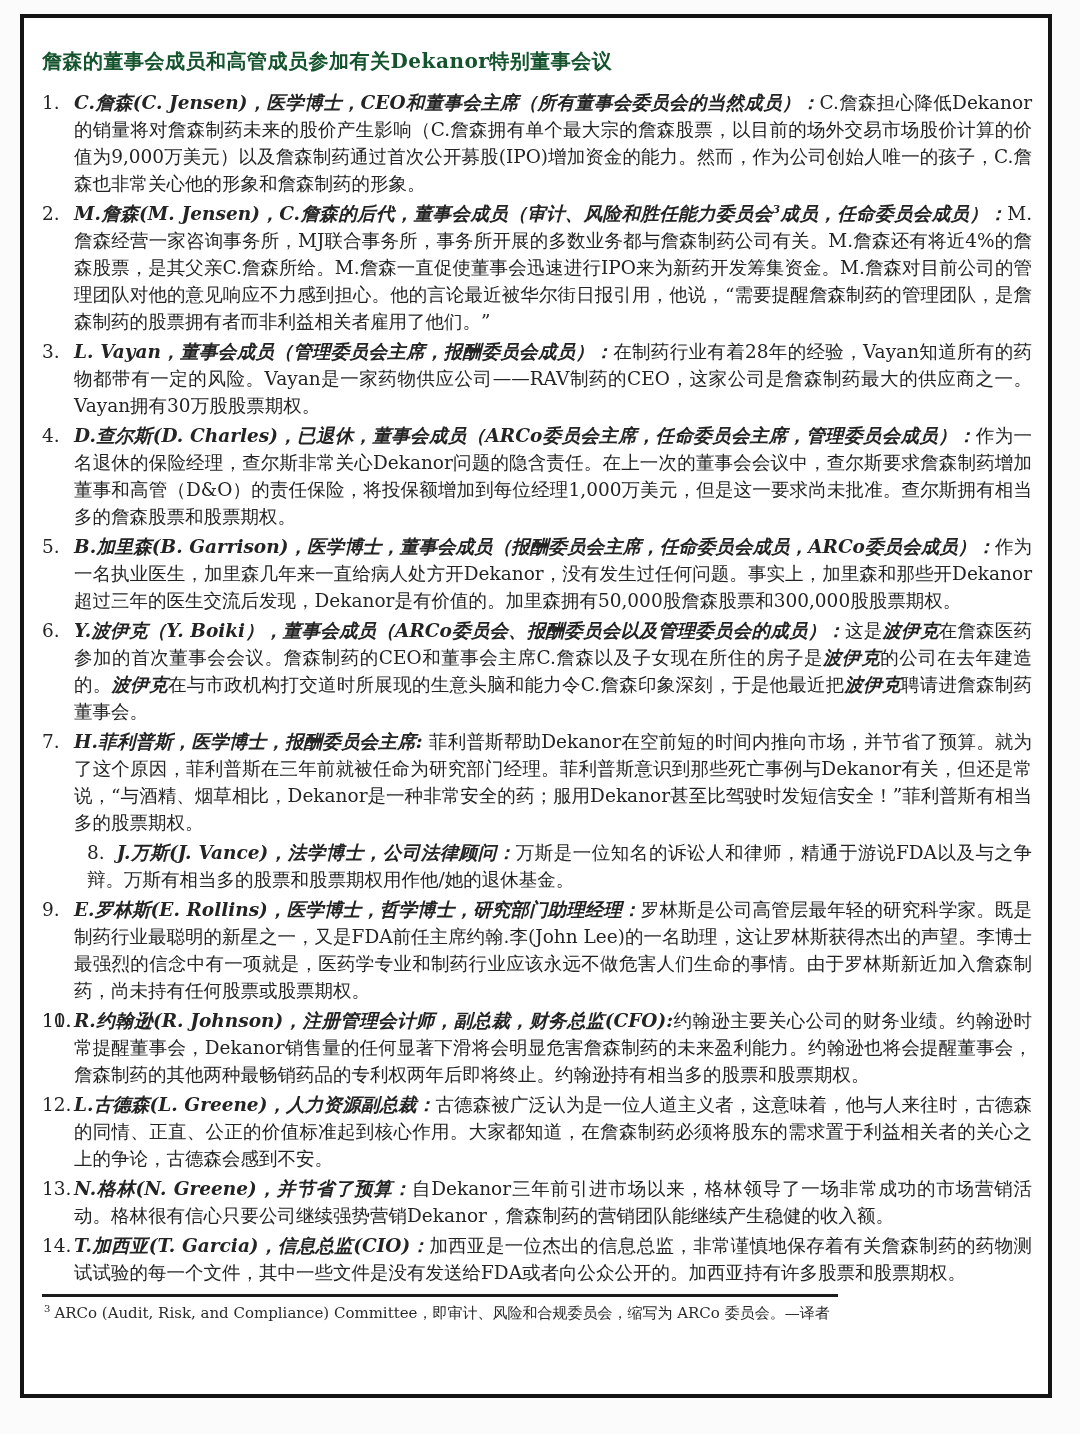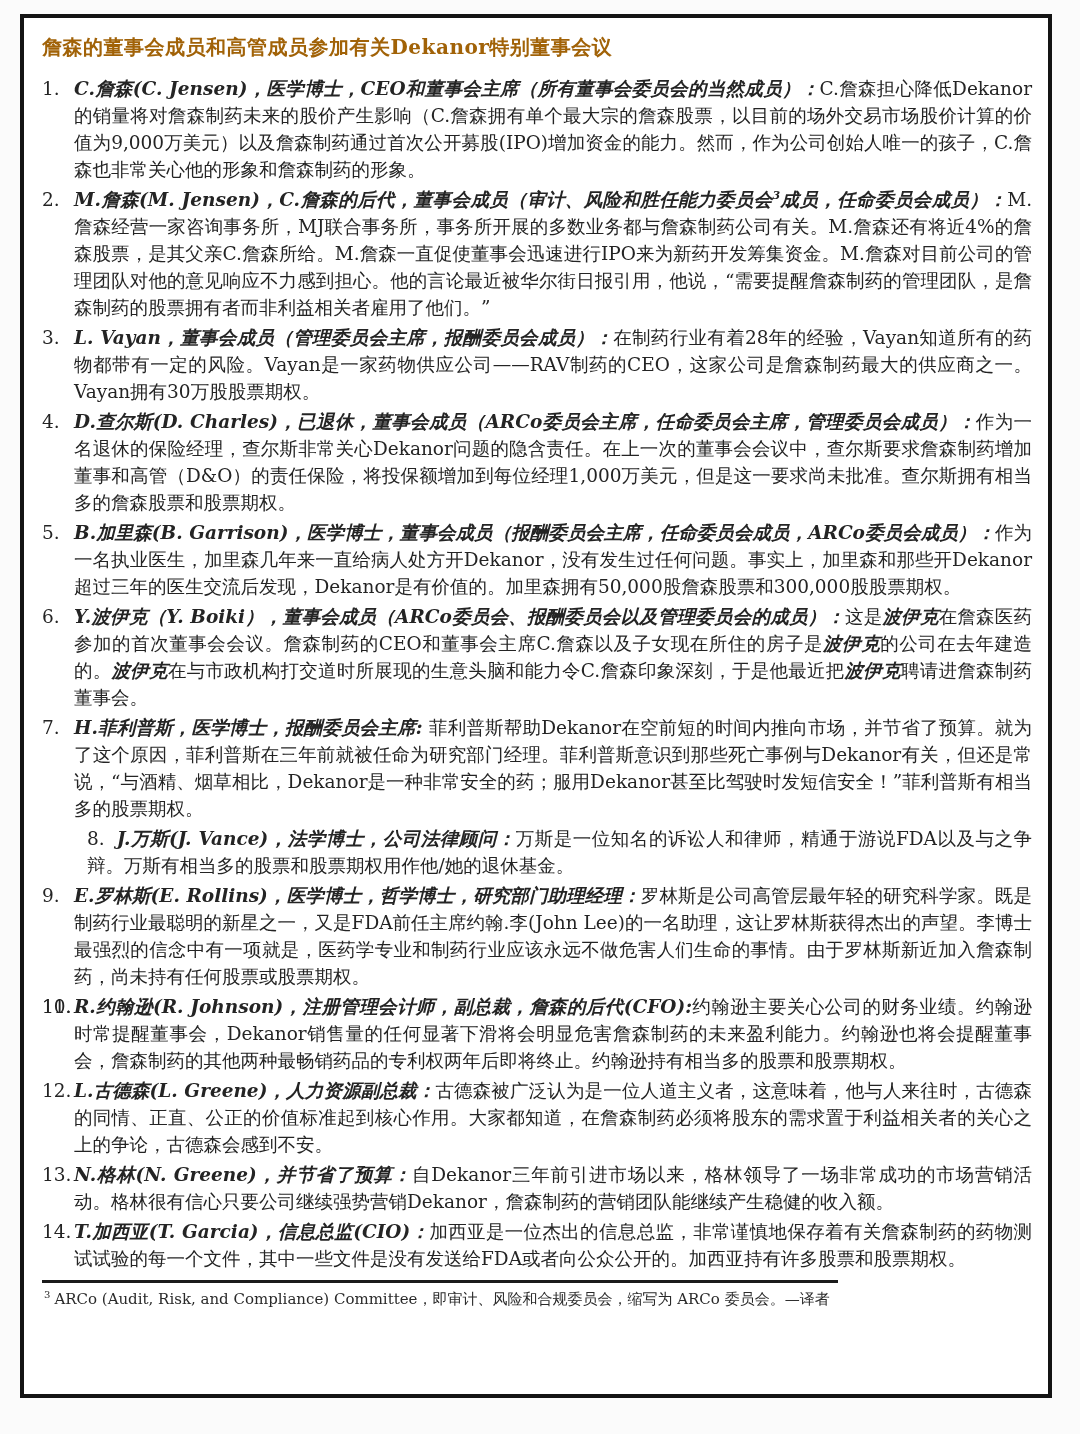--- a/index.html
+++ b/index.html
@@ -22,22 +22,22 @@
     width: 1032px;
     height: 1384px;
     border: 4px solid #141414;
     background: #ffffff;
     box-sizing: border-box;
     padding: 12px 16px 6px 16px;
   }
   .doc-title {
     font-size: 20px;
     font-weight: 700;
-    color: #a16207;
-    margin: 4px 0 14px 2px;
+    color: #14532d;
+    margin: 18px 0 14px 2px;
     letter-spacing: 0.5px;
   }
   .list {
     color: #242424;
     font-size: 18.5px;
     line-height: 27px;
   }
   .item {
     position: relative;
     padding-left: 34px;
@@ -94,21 +94,21 @@
         <div class="item"><span class="num">1.</span><span class="body"><span class="b">C.詹森(C. Jensen)，医学博士，CEO和董事会主席（所有董事会委员会的当然成员）：</span><span>C.詹森担心降低Dekanor的销量将对詹森制药未来的股价产生影响（C.詹森拥有单个最大宗的詹森股票，以目前的场外交易市场股价计算的价值为9,000万美元）以及詹森制药通过首次公开募股(IPO)增加资金的能力。然而，作为公司创始人唯一的孩子，C.詹森也非常关心他的形象和詹森制药的形象。</span></span></div>
         <div class="item"><span class="num">2.</span><span class="body"><span class="b">M.詹森(M. Jensen)，C.詹森的后代，董事会成员（审计、风险和胜任能力委员会</span><sup class="b">3</sup><span class="b">成员，任命委员会成员）：</span><span>M.詹森经营一家咨询事务所，MJ联合事务所，事务所开展的多数业务都与詹森制药公司有关。M.詹森还有将近4%的詹森股票，是其父亲C.詹森所给。M.詹森一直促使董事会迅速进行IPO来为新药开发筹集资金。M.詹森对目前公司的管理团队对他的意见响应不力感到担心。他的言论最近被华尔街日报引用，他说，“需要提醒詹森制药的管理团队，是詹森制药的股票拥有者而非利益相关者雇用了他们。”</span></span></div>
         <div class="item"><span class="num">3.</span><span class="body"><span class="b">L. Vayan，董事会成员（管理委员会主席，报酬委员会成员）：</span><span>在制药行业有着28年的经验，Vayan知道所有的药物都带有一定的风险。Vayan是一家药物供应公司——RAV制药的CEO，这家公司是詹森制药最大的供应商之一。Vayan拥有30万股股票期权。</span></span></div>
         <div class="item"><span class="num">4.</span><span class="body"><span class="b">D.查尔斯(D. Charles)，已退休，董事会成员（ARCo委员会主席，任命委员会主席，管理委员会成员）：</span><span>作为一名退休的保险经理，查尔斯非常关心Dekanor问题的隐含责任。在上一次的董事会会议中，查尔斯要求詹森制药增加董事和高管（D&amp;O）的责任保险，将投保额增加到每位经理1,000万美元，但是这一要求尚未批准。查尔斯拥有相当多的詹森股票和股票期权。</span></span></div>
         <div class="item"><span class="num">5.</span><span class="body"><span class="b">B.加里森(B. Garrison)，医学博士，董事会成员（报酬委员会主席，任命委员会成员，ARCo委员会成员）：</span><span>作为一名执业医生，加里森几年来一直给病人处方开Dekanor，没有发生过任何问题。事实上，加里森和那些开Dekanor超过三年的医生交流后发现，Dekanor是有价值的。加里森拥有50,000股詹森股票和300,000股股票期权。</span></span></div>
         <div class="item"><span class="num">6.</span><span class="body"><span class="b">Y.波伊克（Y. Boiki），董事会成员（ARCo委员会、报酬委员会以及管理委员会的成员）：</span><span>这是</span><span class="b">波伊克</span><span>在詹森医药参加的首次董事会会议。詹森制药的CEO和董事会主席C.詹森以及子女现在所住的房子是</span><span class="b">波伊克</span><span>的公司在去年建造的。</span><span class="b">波伊克</span><span>在与市政机构打交道时所展现的生意头脑和能力令C.詹森印象深刻，于是他最近把</span><span class="b">波伊克</span><span>聘请进詹森制药董事会。</span></span></div>
         <div class="item"><span class="num">7.</span><span class="body"><span class="b">H.菲利普斯，医学博士，报酬委员会主席: </span><span>菲利普斯帮助Dekanor在空前短的时间内推向市场，并节省了预算。就为了这个原因，菲利普斯在三年前就被任命为研究部门经理。菲利普斯意识到那些死亡事例与Dekanor有关，但还是常说，“与酒精、烟草相比，Dekanor是一种非常安全的药；服用Dekanor甚至比驾驶时发短信安全！”菲利普斯有相当多的股票期权。</span></span></div>
         <div class="item flush"><span class="num">8.</span><span class="body"><span class="b">J.万斯(J. Vance)，法学博士，公司法律顾问：</span><span>万斯是一位知名的诉讼人和律师，精通于游说FDA以及与之争辩。万斯有相当多的股票和股票期权用作他/她的退休基金。</span></span></div>
         <div class="item"><span class="num">9.</span><span class="body"><span class="b">E.罗林斯(E. Rollins)，医学博士，哲学博士，研究部门助理经理：</span><span>罗林斯是公司高管层最年轻的研究科学家。既是制药行业最聪明的新星之一，又是FDA前任主席约翰.李(John Lee)的一名助理，这让罗林斯获得杰出的声望。李博士最强烈的信念中有一项就是，医药学专业和制药行业应该永远不做危害人们生命的事情。由于罗林斯新近加入詹森制药，尚未持有任何股票或股票期权。</span></span></div>
         <div class="item"><span class="num">10.</span></div>
-        <div class="item"><span class="num">11.</span><span class="body"><span class="b">R.约翰逊(R. Johnson)，注册管理会计师，副总裁，詹森的后代(CFO):</span><span>约翰逊主要关心公司的财务业绩。约翰逊时常提醒董事会，Dekanor销售量的任何显著下滑将会明显危害詹森制药的未来盈利能力。约翰逊也将会提醒董事会，詹森制药的其他两种最畅销药品的专利权两年后即将终止。约翰逊持有相当多的股票和股票期权。</span></span></div>
+        <div class="item"><span class="num">11.</span><span class="body"><span class="b">R.约翰逊(R. Johnson)，注册管理会计师，副总裁，财务总监(CFO):</span><span>约翰逊主要关心公司的财务业绩。约翰逊时常提醒董事会，Dekanor销售量的任何显著下滑将会明显危害詹森制药的未来盈利能力。约翰逊也将会提醒董事会，詹森制药的其他两种最畅销药品的专利权两年后即将终止。约翰逊持有相当多的股票和股票期权。</span></span></div>
         <div class="item"><span class="num">12.</span><span class="body"><span class="b">L.古德森(L. Greene)，人力资源副总裁：</span><span>古德森被广泛认为是一位人道主义者，这意味着，他与人来往时，古德森的同情、正直、公正的价值标准起到核心作用。大家都知道，在詹森制药必须将股东的需求置于利益相关者的关心之上的争论，古德森会感到不安。</span></span></div>
         <div class="item"><span class="num">13.</span><span class="body"><span class="b">N.格林(N. Greene)，并节省了预算：</span><span>自Dekanor三年前引进市场以来，格林领导了一场非常成功的市场营销活动。格林很有信心只要公司继续强势营销Dekanor，詹森制药的营销团队能继续产生稳健的收入额。</span></span></div>
         <div class="item"><span class="num">14.</span><span class="body"><span class="b">T.加西亚(T. Garcia)，信息总监(CIO)：</span><span>加西亚是一位杰出的信息总监，非常谨慎地保存着有关詹森制药的药物测试试验的每一个文件，其中一些文件是没有发送给FDA或者向公众公开的。加西亚持有许多股票和股票期权。</span></span></div>
       </div>
 
     <div class="footnote-rule"></div>
     <p class="footnote"><sup>3</sup><span>ARCo (Audit, Risk, and Compliance) Committee，即审计、风险和合规委员会，缩写为 ARCo 委员会。—译者</span></p>
   </div>
 </div>
 

